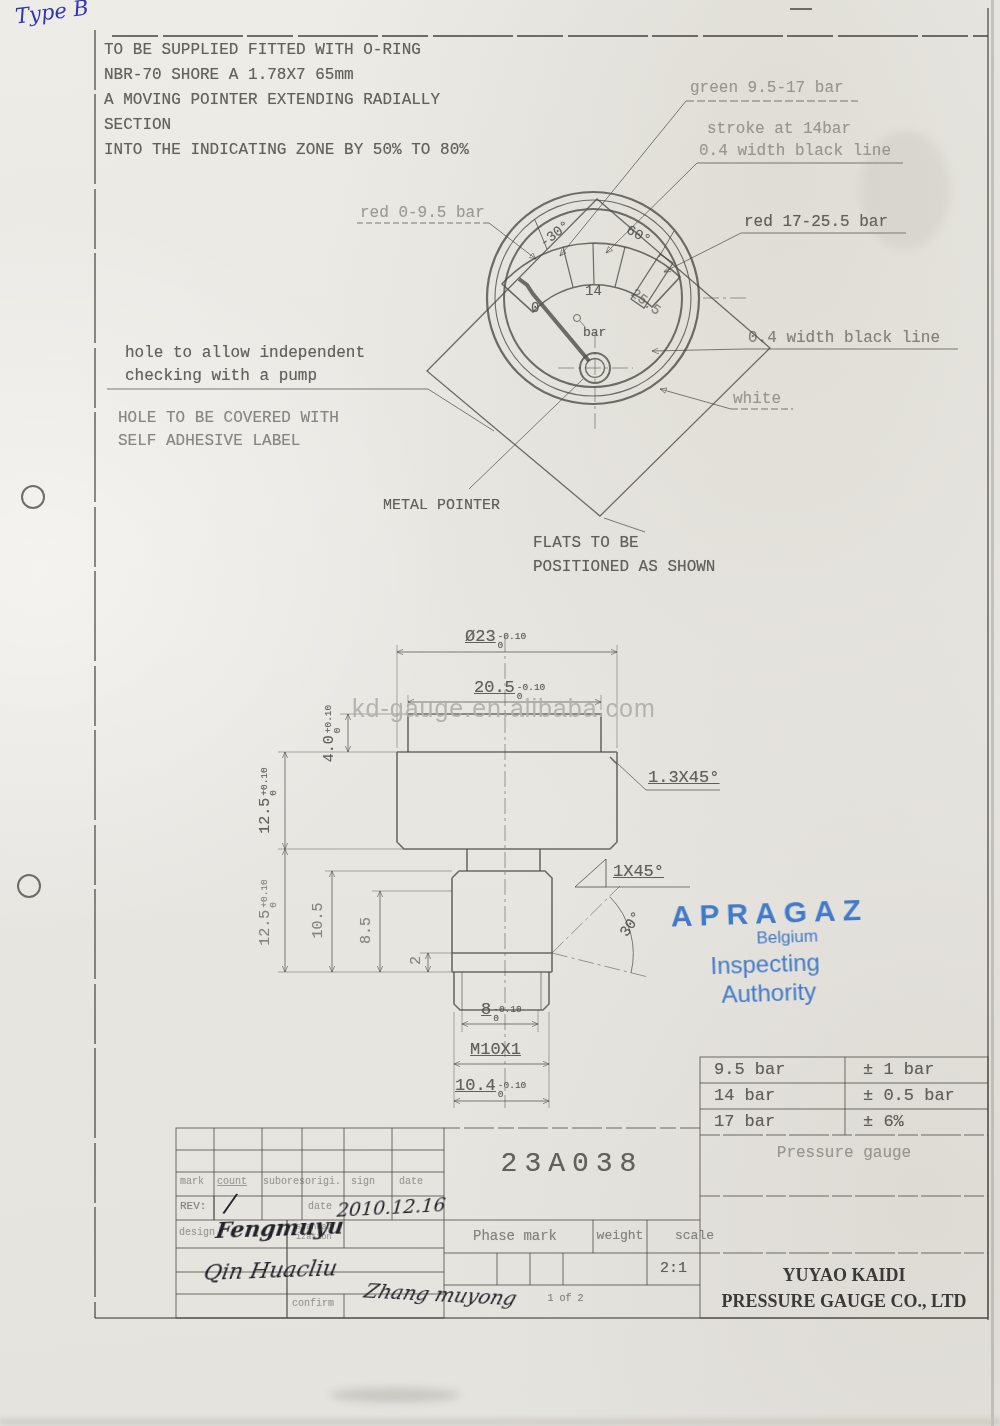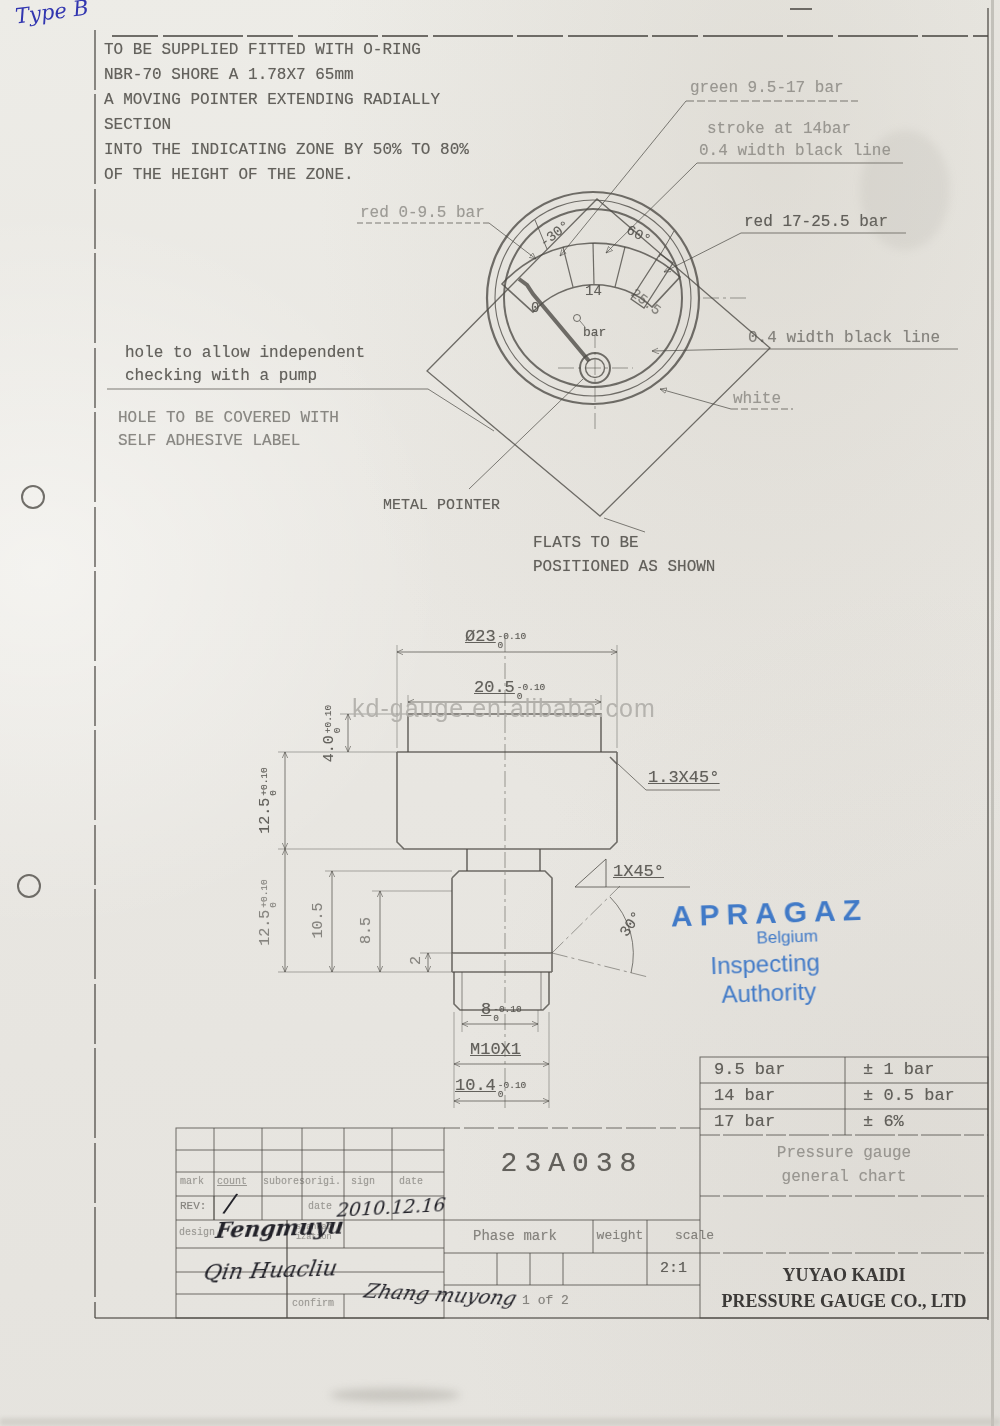--- a/index.html
+++ b/index.html
@@ -184,21 +184,20 @@
 </svg>
 
 <div class="abs hand blueink" style="left:15px;top:0;font-size:21px;transform:rotate(-7deg)">Type B</div>
 
 <div class="abs tw sz16 f1" style="left:104px;top:38px;line-height:25px;">
   <div>TO BE SUPPLIED FITTED WITH O-RING</div>
   <div>NBR-70 SHORE A 1.78X7 65mm</div>
   <div>A MOVING POINTER EXTENDING RADIALLY</div>
   <div>SECTION</div>
   <div>INTO THE INDICATING ZONE BY 50% TO 80%</div>
-  <div>OF THE HEIGHT OF THE ZONE.</div>
 </div>
 
 <div class="abs tw sz16 f3" style="left:360px;top:202px">red 0-9.5 bar</div>
 <div class="abs tw sz16 f3" style="left:690px;top:77px">green 9.5-17 bar</div>
 <div class="abs tw sz16 f3" style="left:707px;top:118px">stroke at 14bar</div>
 <div class="abs tw sz16 f3" style="left:699px;top:140px">0.4 width black line</div>
 <div class="abs tw sz16 f1" style="left:744px;top:211px">red 17-25.5 bar</div>
 <div class="abs tw sz16 f2" style="left:748px;top:327px">0.4 width black line</div>
 <div class="abs tw sz16 f3" style="left:733px;top:388px">white</div>
 <div class="abs tw sz16 f1" style="left:125px;top:342px;line-height:23px;">
@@ -285,34 +284,33 @@
   <div style="position:absolute;top:3px;left:14px;">9.5 bar</div>
   <div style="position:absolute;top:3px;left:163px;">± 1 bar</div>
   <div style="position:absolute;top:29px;left:14px;">14 bar</div>
   <div style="position:absolute;top:29px;left:163px;">± 0.5 bar</div>
   <div style="position:absolute;top:55px;left:14px;">17 bar</div>
   <div style="position:absolute;top:55px;left:163px;">± 6%</div>
 </div>
 
 <div class="abs tw f3" style="left:700px;top:1141px;width:288px;text-align:center;font-size:16px;line-height:24px;">
   <div>Pressure gauge</div>
-  <div>general chart</div>
 </div>
 
 <div class="abs serifb" style="left:700px;top:1262px;width:288px;text-align:center;font-size:18px;line-height:26px;font-weight:600;">
   <div>YUYAO KAIDI</div>
   <div>PRESSURE GAUGE CO., LTD</div>
 </div>
 
 <div class="abs tw f1" style="left:444px;top:1148px;width:256px;text-align:center;font-size:28px;letter-spacing:7px;">23A038</div>
 <div class="abs tw f2" style="left:444px;top:1228px;width:142px;text-align:center;font-size:14px;">Phase mark</div>
 <div class="abs tw f2" style="left:593px;top:1228px;width:54px;text-align:center;font-size:13px;">weight</div>
 <div class="abs tw f2" style="left:647px;top:1228px;width:53px;text-align:center;font-size:13px;margin-left:21px;">scale</div>
 <div class="abs tw f1" style="left:647px;top:1260px;width:53px;text-align:center;font-size:15px;">2:1</div>
-<div class="abs tw f2" style="left:444px;top:1293px;width:203px;text-align:center;font-size:13px;">1 of 2</div>
+<div class="abs tw f2" style="left:444px;top:1293px;width:203px;text-align:center;font-size:10px;padding-left:20px;">1 of 2</div>
 
 <div class="abs tw f3" style="left:180px;top:1176px;font-size:10px;">mark</div>
 <div class="abs tw f3" style="left:217px;top:1176px;font-size:10px;text-decoration:underline;">count</div>
 <div class="abs tw f3" style="left:263px;top:1176px;font-size:10px;">subores</div>
 <div class="abs tw f3" style="left:305px;top:1176px;font-size:10px;">origi.</div>
 <div class="abs tw f3" style="left:351px;top:1176px;font-size:10px;">sign</div>
 <div class="abs tw f3" style="left:399px;top:1176px;font-size:10px;">date</div>
 <div class="abs tw f2" style="left:180px;top:1200px;font-size:11px;">REV:</div>
 <div class="abs tw f3" style="left:308px;top:1201px;font-size:10px;">date</div>
 <div class="abs tw f3" style="left:179px;top:1227px;font-size:10px;">design</div>

